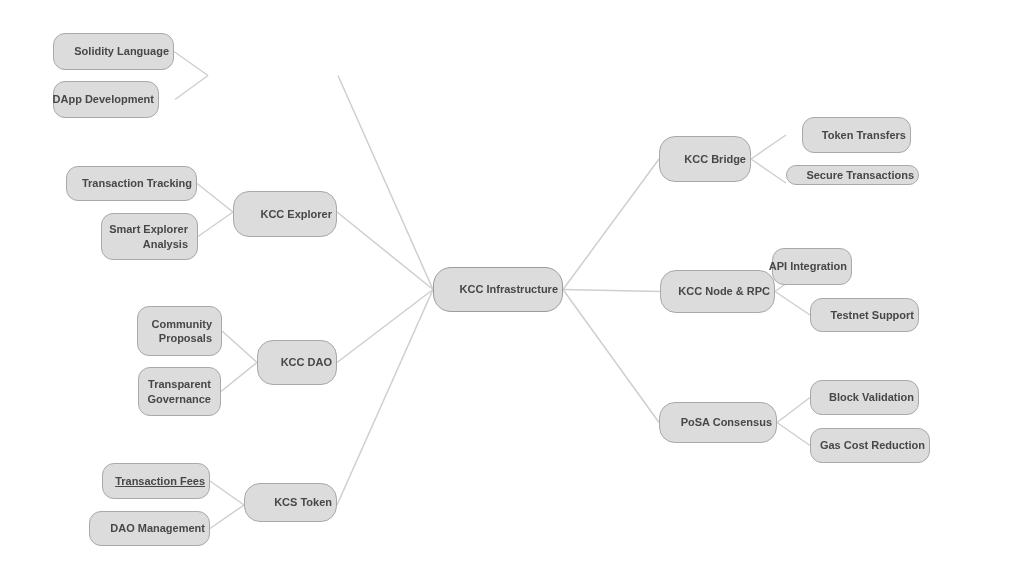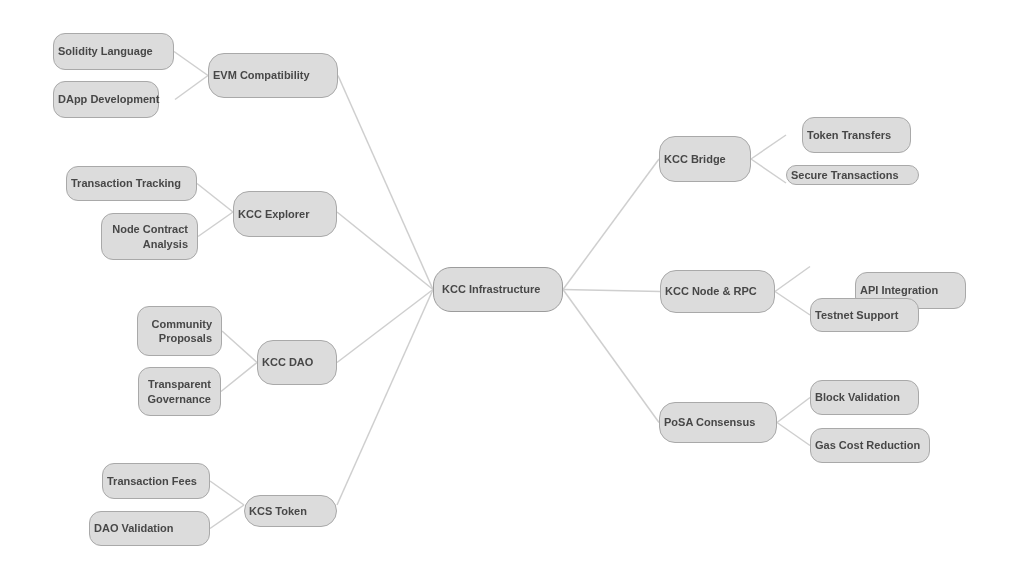--- a/index.html
+++ b/index.html
@@ -25,21 +25,21 @@
     box-sizing: border-box;
     background: var(--node-fill, #dcdcdc);
     border: 1.5px solid var(--node-border, #a9a9a9);
     border-radius: 12px;
     color: var(--text-color, #474747);
     font-weight: bold;
     font-size: 11px;
     line-height: 1.3;
     display: flex;
     align-items: center;
-    justify-content: flex-start;
+    justify-content: flex-end;
     text-align: center;
     padding: 0 4px;
     cursor: default;
   }
   .node.branch { border-radius: 16px; }
   .node.root   { border-radius: 18px; border-color: var(--root-border, #9c9c9c); }
   .node.align-right { justify-content: flex-end; text-align: right; padding-right: 9px; }
   .node-label { white-space: pre; }
 </style>
 </head>
@@ -66,30 +66,27 @@
       <line x1="751" y1="159" x2="786" y2="183" stroke="#cfcfcf" stroke-width="1.5"></line>
       <line x1="775" y1="291.5" x2="810" y2="266.5" stroke="#cfcfcf" stroke-width="1.5"></line>
       <line x1="775" y1="291.5" x2="810" y2="315" stroke="#cfcfcf" stroke-width="1.5"></line>
       <line x1="777" y1="422.5" x2="810" y2="397.5" stroke="#cfcfcf" stroke-width="1.5"></line>
       <line x1="777" y1="422.5" x2="810" y2="445.5" stroke="#cfcfcf" stroke-width="1.5"></line>
     </svg>
 
 <div class="node root" style="left: 433px; top: 267px; width: 130px; height: 45px; padding-left: 8px;">
       <span class="node-label">KCC Infrastructure</span>
     </div>
-    <div class="node branch" style="left: 208px; top: 53px; width: 130px; height: 45px;">
-      <span class="node-label">EVM Compatibility</span>
-    </div>
     <div class="node branch" style="left: 233px; top: 191px; width: 104px; height: 46px;">
       <span class="node-label">KCC Explorer</span>
     </div>
     <div class="node branch" style="left: 257px; top: 340px; width: 80px; height: 45px;">
       <span class="node-label">KCC DAO</span>
     </div>
-    <div class="node branch" style="left: 244px; top: 495px; width: 93px; height: 32px;">
+    <div class="node branch" style="left: 244px; top: 483px; width: 93px; height: 39px;">
       <span class="node-label">KCS Token</span>
     </div>
     <div class="node branch" style="left: 659px; top: 136px; width: 92px; height: 46px;">
       <span class="node-label">KCC Bridge</span>
     </div>
     <div class="node branch" style="left: 660px; top: 270px; width: 115px; height: 43px;">
       <span class="node-label">KCC Node &amp; RPC</span>
     </div>
     <div class="node branch" style="left: 659px; top: 402px; width: 118px; height: 41px;">
       <span class="node-label">PoSA Consensus</span>
@@ -97,44 +94,44 @@
     <div class="node leaf" style="left: 53px; top: 33px; width: 121px; height: 37px;">
       <span class="node-label">Solidity Language</span>
     </div>
     <div class="node leaf" style="left: 53px; top: 81px; width: 106px; height: 37px;">
       <span class="node-label">DApp Development</span>
     </div>
     <div class="node leaf" style="left: 66px; top: 166px; width: 131px; height: 35px;">
       <span class="node-label">Transaction Tracking</span>
     </div>
     <div class="node leaf align-right" style="left: 101px; top: 213px; width: 97px; height: 47px;">
-      <span class="node-label">Node Contract
+      <span class="node-label">Smart Explorer
 Analysis</span>
     </div>
     <div class="node leaf align-right" style="left: 137px; top: 306px; width: 85px; height: 50px; padding-left: 29px;">
       <span class="node-label">Community
 Proposals</span>
     </div>
     <div class="node leaf align-right" style="left: 138px; top: 367px; width: 83px; height: 49px;">
       <span class="node-label">Transparent
 Governance</span>
     </div>
-    <div class="node leaf" style="left: 102px; top: 463px; width: 108px; height: 36px;">
+    <div class="node leaf" style="left: 102px; top: 463px; width: 108px; height: 36px; text-decoration: underline;">
       <span class="node-label">Transaction Fees</span>
     </div>
     <div class="node leaf" style="left: 89px; top: 511px; width: 121px; height: 35px;">
-      <span class="node-label">DAO Validation</span>
+      <span class="node-label">DAO Management</span>
     </div>
     <div class="node leaf" style="left: 786px; top: 117px; width: 109px; height: 36px; margin-left: 16px;">
       <span class="node-label">Token Transfers</span>
     </div>
     <div class="node leaf" style="left: 786px; top: 165px; width: 133px; height: 20px;">
       <span class="node-label">Secure Transactions</span>
     </div>
-    <div class="node leaf" style="left: 855px; top: 248px; width: 111px; height: 37px; margin-top: 24px;">
+    <div class="node leaf" style="left: 772px; top: 248px; width: 80px; height: 37px;">
       <span class="node-label">API Integration</span>
     </div>
     <div class="node leaf" style="left: 810px; top: 298px; width: 109px; height: 34px;">
       <span class="node-label">Testnet Support</span>
     </div>
     <div class="node leaf" style="left: 810px; top: 380px; width: 109px; height: 35px;">
       <span class="node-label">Block Validation</span>
     </div>
     <div class="node leaf" style="left: 810px; top: 428px; width: 120px; height: 35px;">
       <span class="node-label">Gas Cost Reduction</span>

